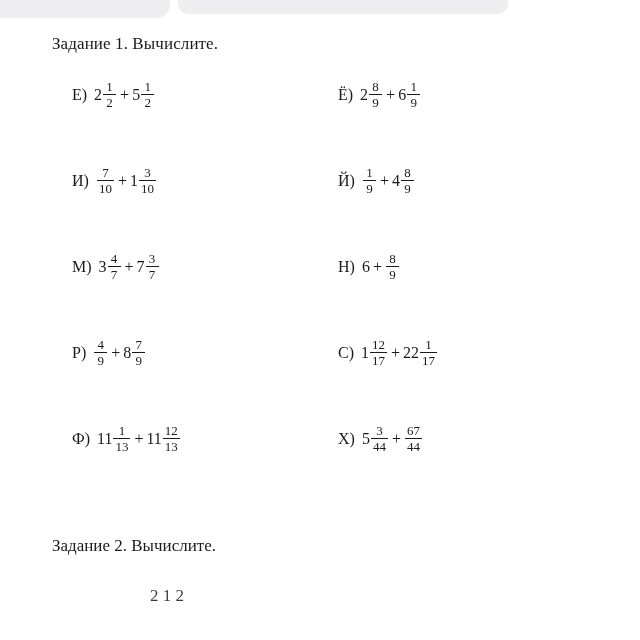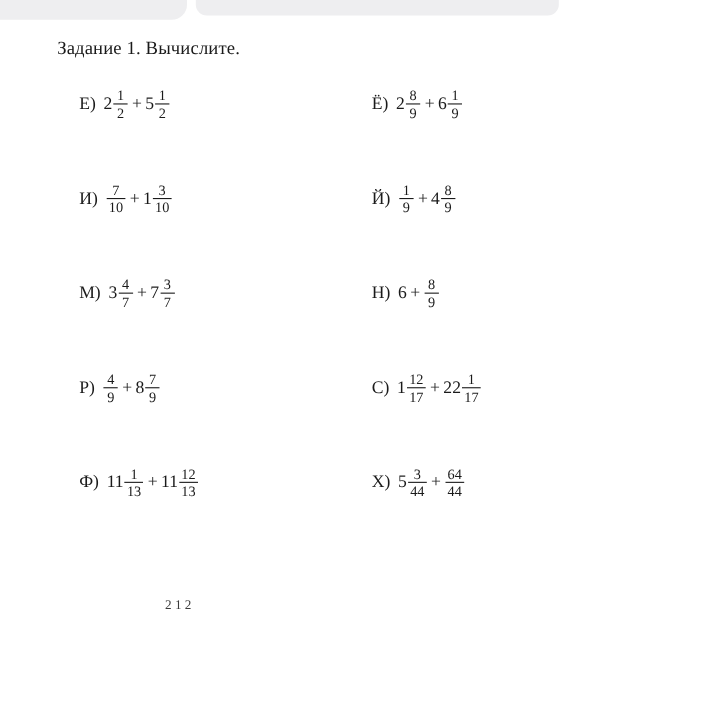--- a/index.html
+++ b/index.html
@@ -112,21 +112,21 @@
   }
 
   .heading2 {
     font-size: 17px;
     margin-left: 52px;
     margin-top: 26px;
   }
   .partial {
     margin-top: 30px;
     margin-left: 150px;
-    font-size: 12px;
+    font-size: 17px;
     color: #1a1a1a;
     opacity: 0.85;
     display: flex;
     align-items: center;
     height: 20px;
     overflow: hidden;
   }
 </style>
 </head>
 <body>
@@ -315,26 +315,27 @@
         <span class="label">Х)</span>
         <span class="expr">
           <span class="int">5</span>
           <span class="frac">
             <span class="num">3</span>
             <span class="bar"></span>
             <span class="den">44</span>
           </span>
           <span class="op">+</span>
           <span class="frac">
-            <span class="num">64</span>
+            <span class="num">67</span>
             <span class="bar"></span>
             <span class="den">44</span>
           </span>
         </span>
       </div>
     </div>
 
   </div>
 
+  <div class="heading2">Задание 2. Вычислите.</div>
 
   <div class="partial">2        1        2</div>
 
 </div>
 
 </body></html>

